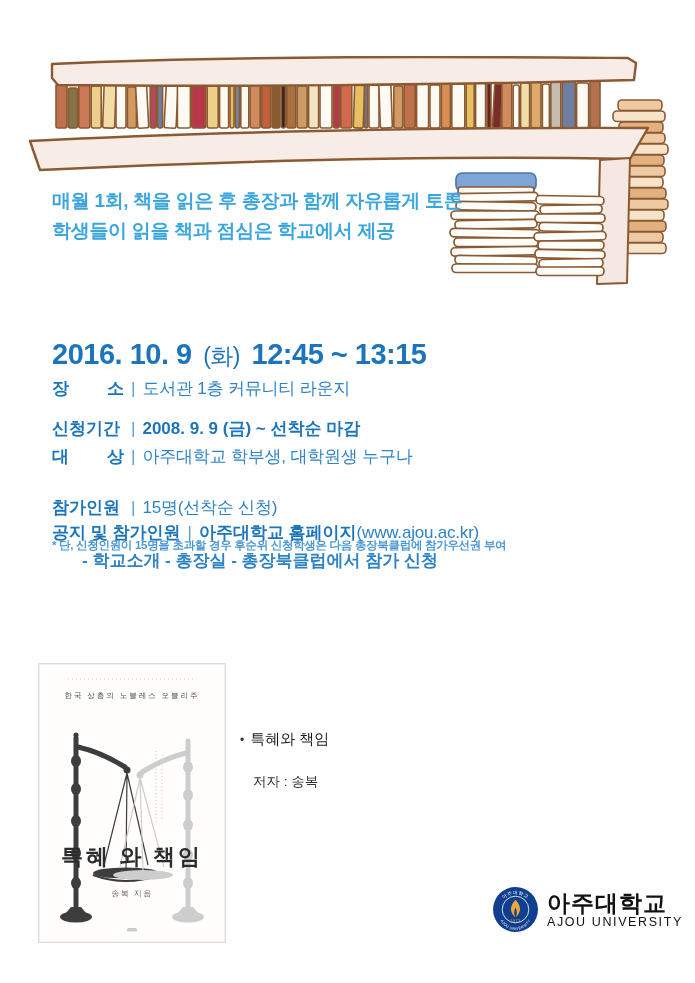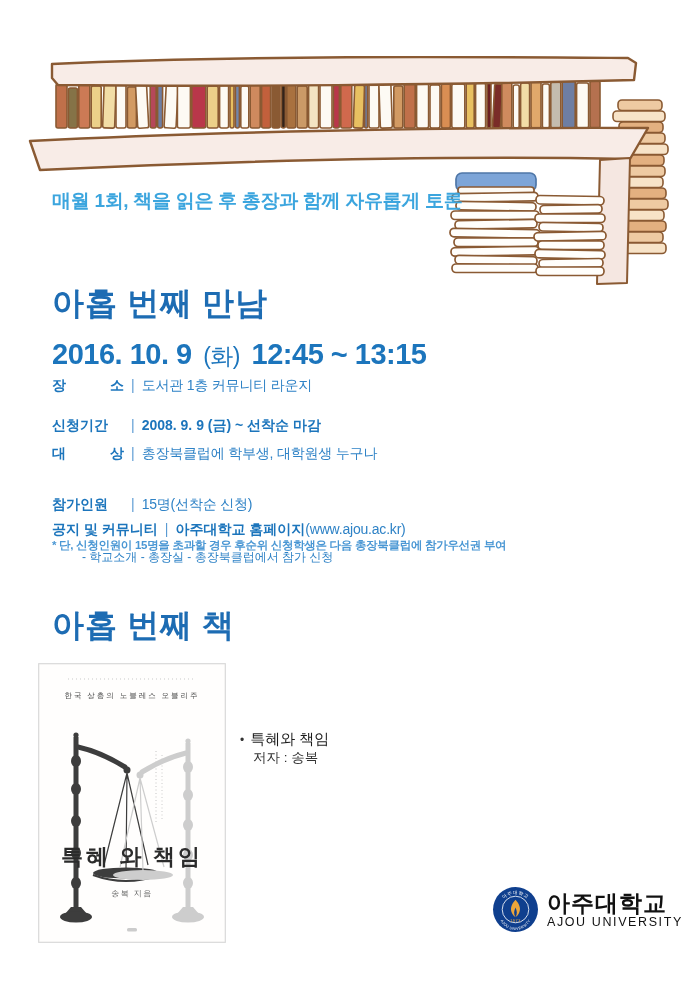--- a/index.html
+++ b/index.html
@@ -14,36 +14,36 @@
   .serif-head{font-family:"Liberation Serif","DejaVu Serif",serif;font-weight:700;color:#1d6cb3;
               font-size:32px;letter-spacing:1px;}
   .head-meeting{left:52px;top:282px;}
   .head-book{left:52px;top:604px;}
 
   
   .dateline{left:52px;top:338px;color:#1c75bc;font-weight:700;font-size:29px;letter-spacing:-0.5px;white-space:nowrap;}
   .dateline .day{font-size:23px;font-weight:500;margin:0 4px;}
 
   
-  .row{left:52px;font-size:14px;white-space:nowrap;}
+  .row{left:52px;font-size:17px;white-space:nowrap;}
   .lbl{display:inline-block;width:72px;text-align:justify;text-align-last:justify;
        font-weight:700;color:#1c75bc;}
   .lbl-wide{font-weight:700;color:#1c75bc;}
   .sep{color:#5b9bd3;font-weight:400;margin:0 7px;}
   .val{color:#2e82c6;font-weight:500;letter-spacing:-0.2px;}
   .val-bold{color:#1c75bc;font-weight:700;}
   .footnote{left:52px;top:498px;font-size:11.5px;color:#4a97d4;font-weight:700;letter-spacing:-0.3px;margin-top:40px;}
-  .notice-line2{left:82px;top:549px;font-size:12px;color:#2e82c6;font-weight:400;}
+  .notice-line2{left:82px;top:549px;font-size:17px;color:#2e82c6;font-weight:700;}
 
   
   .cover{left:38px;top:663px;width:188px;height:280px;}
   .book-info{left:240px;top:730px;}
   .book-bullet-line{font-size:15px;font-weight:400;color:#1a1a1a;}
   .book-bullet-line .dot{font-size:12px;margin-right:6px;color:#333;}
-  .book-author{font-size:13.5px;color:#333;margin-top:0;margin-left:13px;font-weight:400;}
+  .book-author{font-size:13.5px;color:#333;margin-top:24px;margin-left:13px;font-weight:400;}
 
   
   .logo{left:492px;top:886px;display:flex;align-items:center;}
   .logo-text{margin-left:8px;}
   .logo-ko{font-size:23px;font-weight:700;color:#111;letter-spacing:1px;line-height:24px;}
   .logo-en{font-size:12.5px;color:#111;letter-spacing:1.6px;line-height:14px;font-weight:500;}
 </style>
 </head>
 <body>
 
@@ -150,54 +150,53 @@
       <rect x="534" y="232" width="72" height="8.5" rx="4" fill="#fffefb" transform="rotate(-1 570 236)"></rect>
       <rect x="538" y="241" width="66" height="8.5" rx="4" fill="#fffefb"></rect>
       <rect x="535" y="250" width="70" height="8.5" rx="4" fill="#fffefb" transform="rotate(1 570 254)"></rect>
       <rect x="539" y="259" width="64" height="8.5" rx="4" fill="#fffefb" transform="rotate(-1 571 263)"></rect>
       <rect x="536" y="267" width="68" height="8.5" rx="4" fill="#fffefb"></rect>
     </g>
   </svg>
 
   <div class="abs intro">
     <div>매월 1회, 책을 읽은 후 총장과 함께 자유롭게 토론</div>
-  </div>
-
-  <div class="abs serif-head head-meeting">아홉 번째 만남</div>
+    <div>학생들이 읽을 책과 점심은 학교에서 제공</div>
+  </div>
+
 
   <div class="abs dateline">
     <span>2016. 10. 9</span>
     <span class="day">(화)</span>
     <span>12:45 ~ 13:15</span>
   </div>
 
   <div class="abs row" style="top:377px">
     <span class="lbl">장 소</span><span class="sep">|</span><span class="val">도서관 1층 커뮤니티 라운지</span>
   </div>
 
   <div class="abs row" style="top:417px">
     <span class="lbl">신청기간</span><span class="sep">|</span><span class="val-bold">2008. 9. 9 (금) ~ 선착순 마감</span>
   </div>
 
   <div class="abs row" style="top:445px">
-    <span class="lbl">대 상</span><span class="sep">|</span><span class="val">총장북클럽에 학부생, 대학원생 누구나</span>
+    <span class="lbl">대 상</span><span class="sep">|</span><span class="val">아주대학교 학부생, 대학원생 누구나</span>
   </div>
 
   <div class="abs row" style="top:496px">
     <span class="lbl">참가인원</span><span class="sep">|</span><span class="val">15명(선착순 신청)</span>
   </div>
 
   <div class="abs footnote">* 단, 신청인원이 15명을 초과할 경우 후순위 신청학생은 다음 총장북클럽에 참가우선권 부여</div>
 
   <div class="abs row" style="top:521px">
-    <span class="lbl-wide">공지 및 커뮤니티</span><span class="sep">|</span><span class="val-bold">아주대학교 홈페이지</span><span class="val" style="font-weight:400">(www.ajou.ac.kr)</span>
+    <span class="lbl-wide">공지 및 참가인원</span><span class="sep">|</span><span class="val-bold">아주대학교 홈페이지</span><span class="val" style="font-weight:400">(www.ajou.ac.kr)</span>
   </div>
   <div class="abs notice-line2">- 학교소개 - 총장실 - 총장북클럽에서 참가 신청</div>
 
-  <div class="abs serif-head head-book">아홉 번째 책</div>
 
   <svg class="abs cover" viewBox="0 0 188 280">
     <rect x="0.7" y="0.7" width="186.6" height="278.6" fill="#fffefd" stroke="#d9d9d9" stroke-width="1.2"></rect>
     <line x1="30" y1="16" x2="158" y2="16" stroke="#c9c9c9" stroke-width="1" stroke-dasharray="1,3"></line>
     <text x="94" y="35" text-anchor="middle" font-size="7.5" letter-spacing="2" fill="#4a4a4a" font-family="Liberation Serif, DejaVu Serif, serif">한국 상층의 노블레스 오블리주</text>
 
     <line x1="118" y1="88" x2="118" y2="160" stroke="#c4c4c4" stroke-width="1" stroke-dasharray="1,2.5"></line>
     <line x1="124" y1="92" x2="124" y2="156" stroke="#cccccc" stroke-width="1" stroke-dasharray="1,2.5"></line>
 
     <g fill="#3d3d3d">

